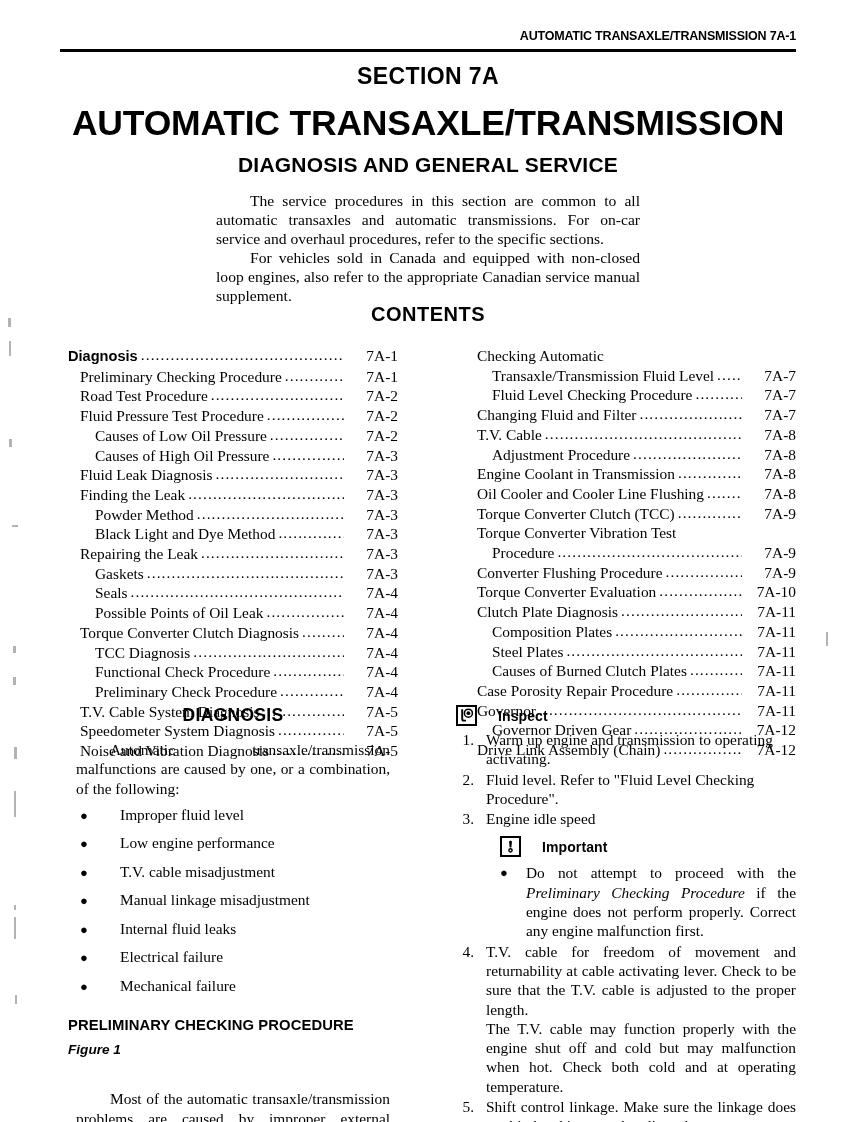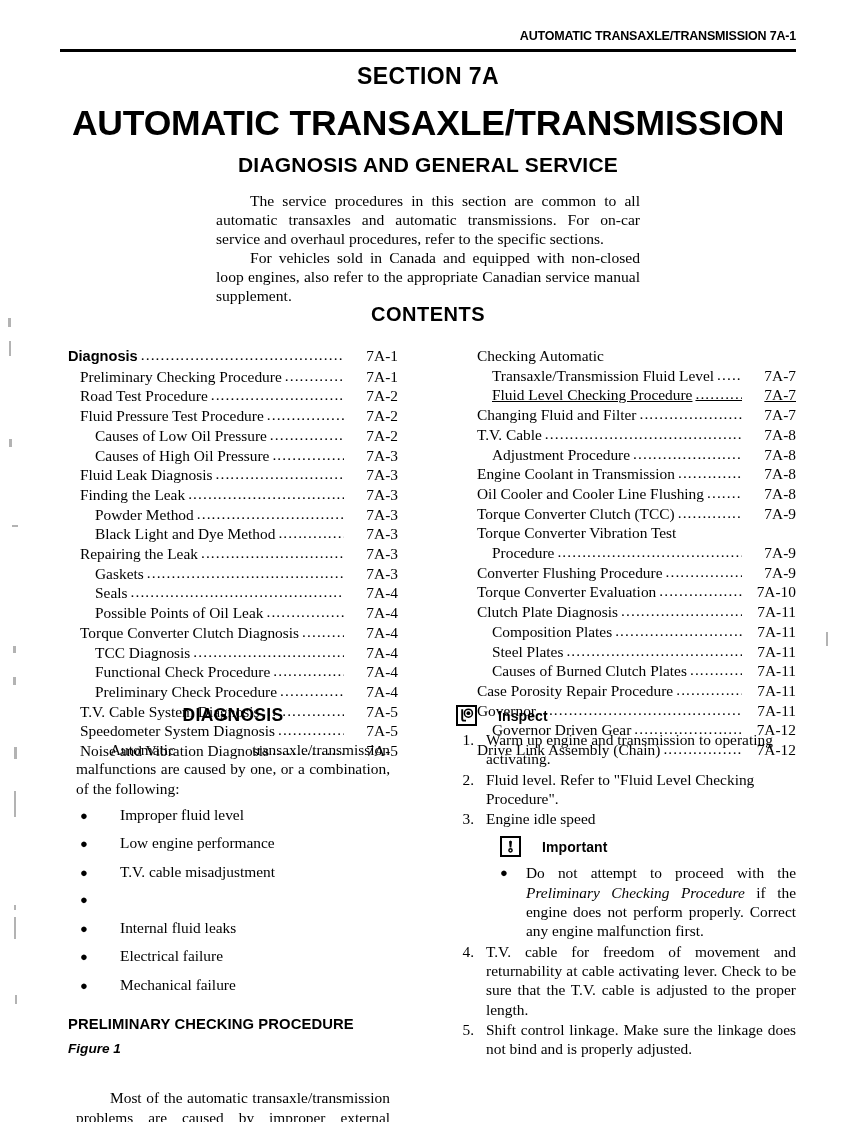--- a/index.html
+++ b/index.html
@@ -413,21 +413,21 @@
       <div class="toc-row lvl1 nodots">
         <span class="t-label">Checking Automatic</span>
         <span class="t-dots"></span>
         <span class="t-page"></span>
       </div>
       <div class="toc-row lvl2">
         <span class="t-label">Transaxle/Transmission Fluid Level</span>
         <span class="t-dots"></span>
         <span class="t-page">7A-7</span>
       </div>
-      <div class="toc-row" style="padding-left: 27px; text-decoration: underline;">
+      <div class="toc-row" style="padding-left: 27px;">
         <span class="t-label">Fluid Level Checking Procedure</span>
         <span class="t-dots"></span>
         <span class="t-page">7A-7</span>
       </div>
       <div class="toc-row lvl1">
         <span class="t-label">Changing Fluid and Filter</span>
         <span class="t-dots"></span>
         <span class="t-page">7A-7</span>
       </div>
       <div class="toc-row lvl1">
@@ -528,20 +528,21 @@
         <li>
           <span class="bullet">●</span>
           <span class="btext">Low engine performance</span>
         </li>
         <li>
           <span class="bullet">●</span>
           <span class="btext">T.V. cable misadjustment</span>
         </li>
         <li>
           <span class="bullet">●</span>
+          <span class="btext">Manual linkage misadjustment</span>
         </li>
         <li>
           <span class="bullet">●</span>
           <span class="btext">Internal fluid leaks</span>
         </li>
         <li>
           <span class="bullet">●</span>
           <span class="btext">Electrical failure</span>
         </li>
         <li>
@@ -605,20 +606,21 @@
                 <span class="bullet">●</span>
                 <span class="btext"><span>Do not attempt to proceed with the </span><em>Preliminary Checking Procedure</em><span> if the engine does not perform properly. Correct any engine malfunction first.</span></span>
               </li>
             </ul>
           </div>
         </li>
         <li>
           <span class="num">4.</span>
           <span class="ntext">
             <p>T.V. cable for freedom of movement and returnability at cable activating lever. Check to be sure that the T.V. cable is adjusted to the proper length.</p>
+            <p>The T.V. cable may function properly with the engine shut off and cold but may malfunction when hot. Check both cold and at operating temperature.</p>
           </span>
         </li>
         <li>
           <span class="num">5.</span>
           <span class="ntext">
             <p>Shift control linkage. Make sure the linkage does not bind and is properly adjusted.</p>
           </span>
         </li>
       </ol>
   </div>

